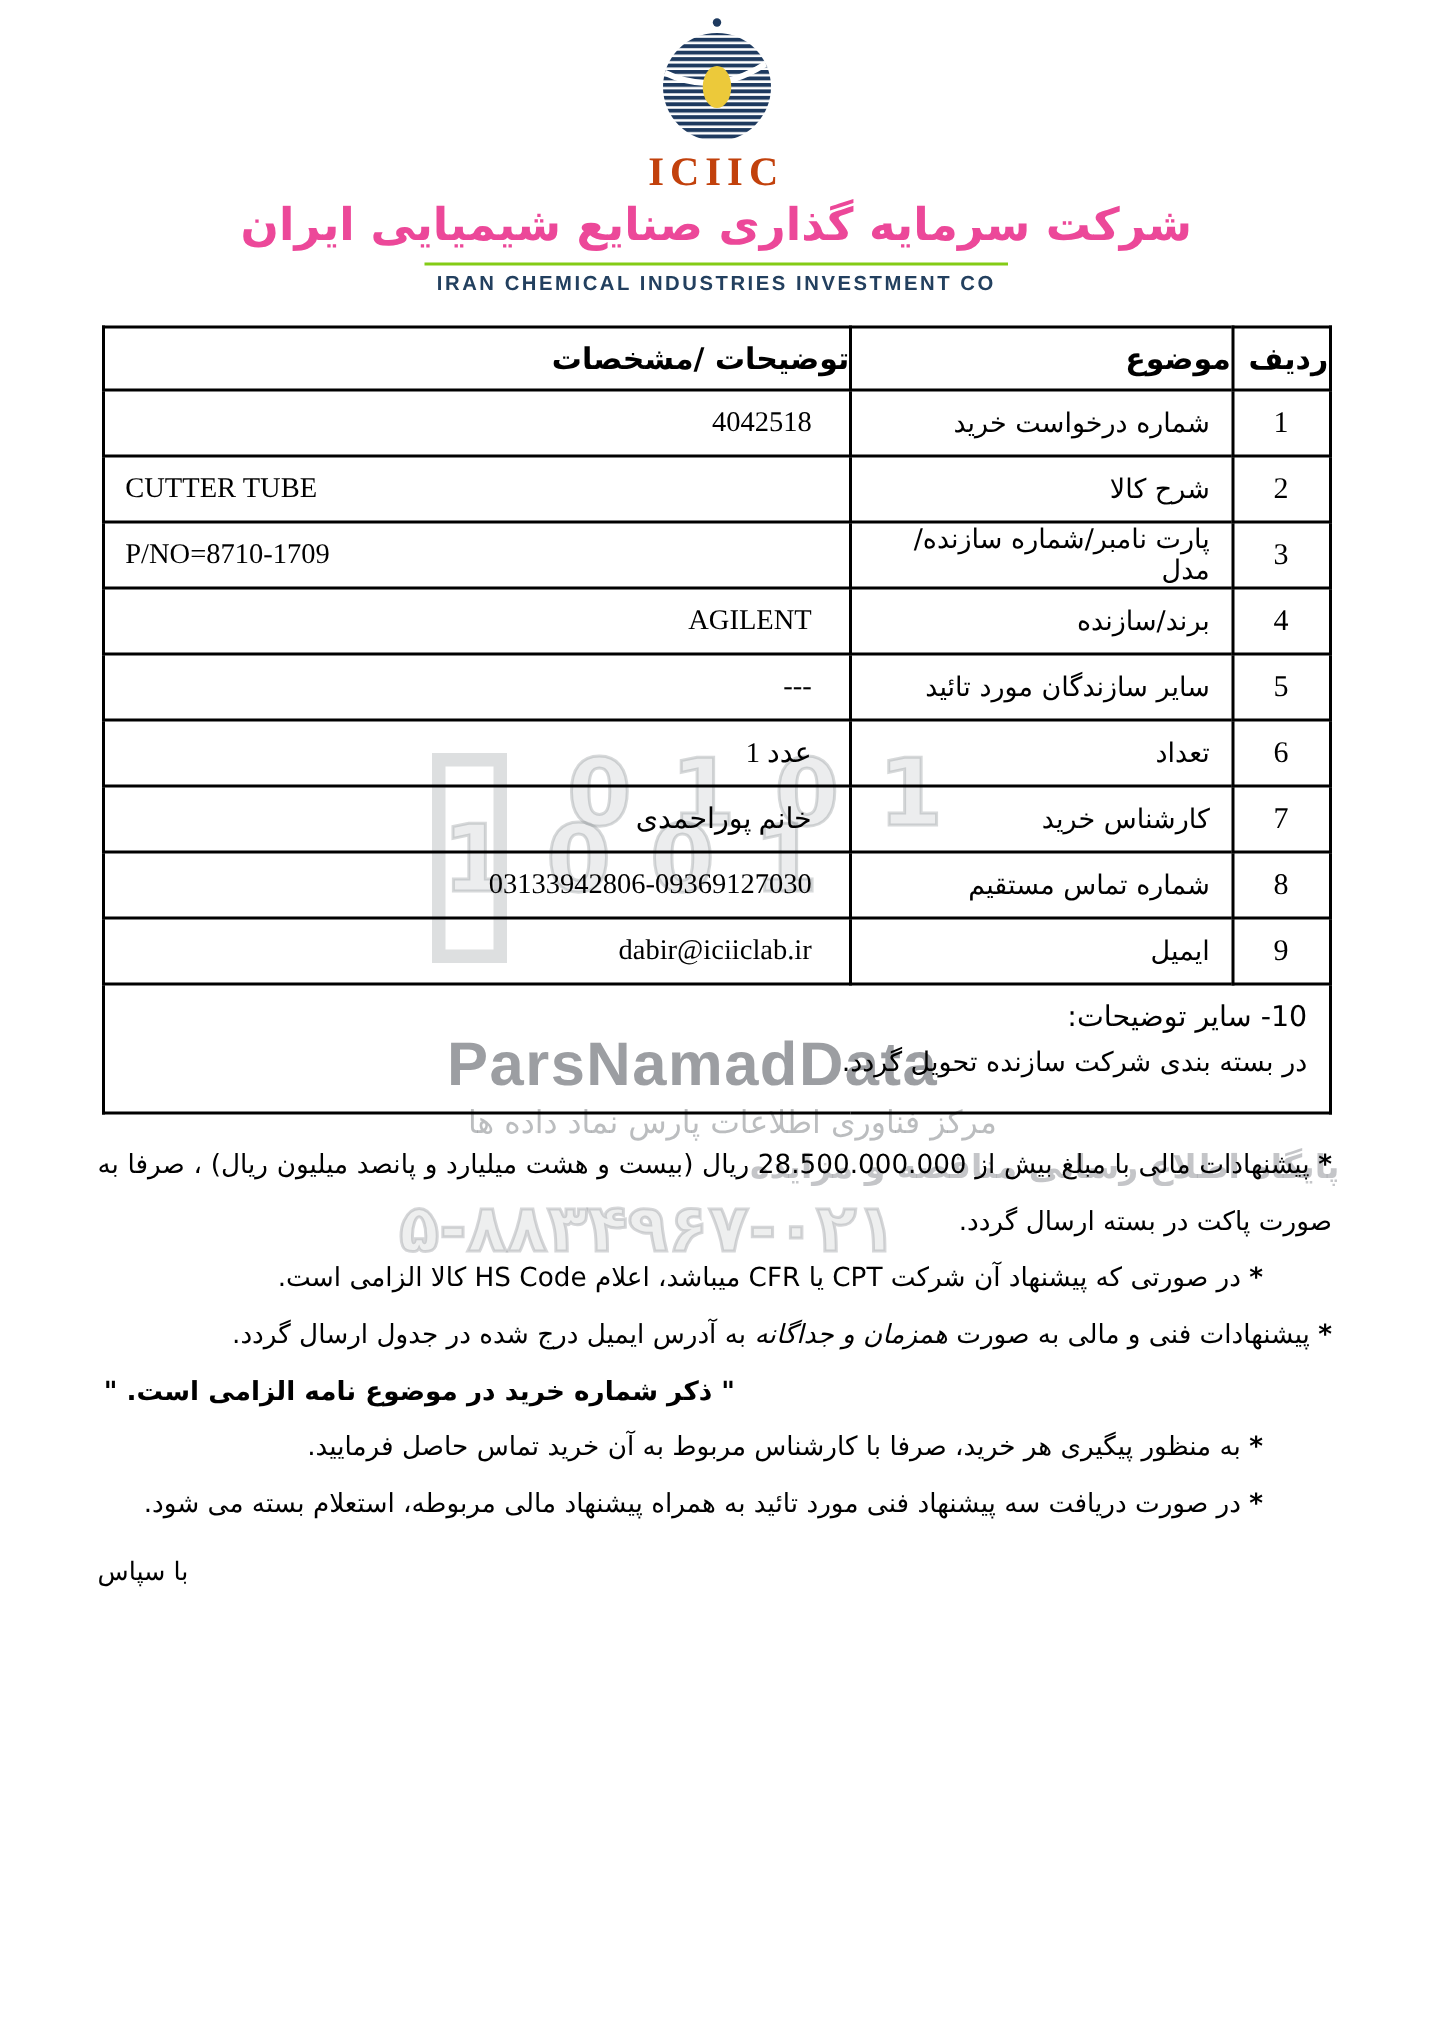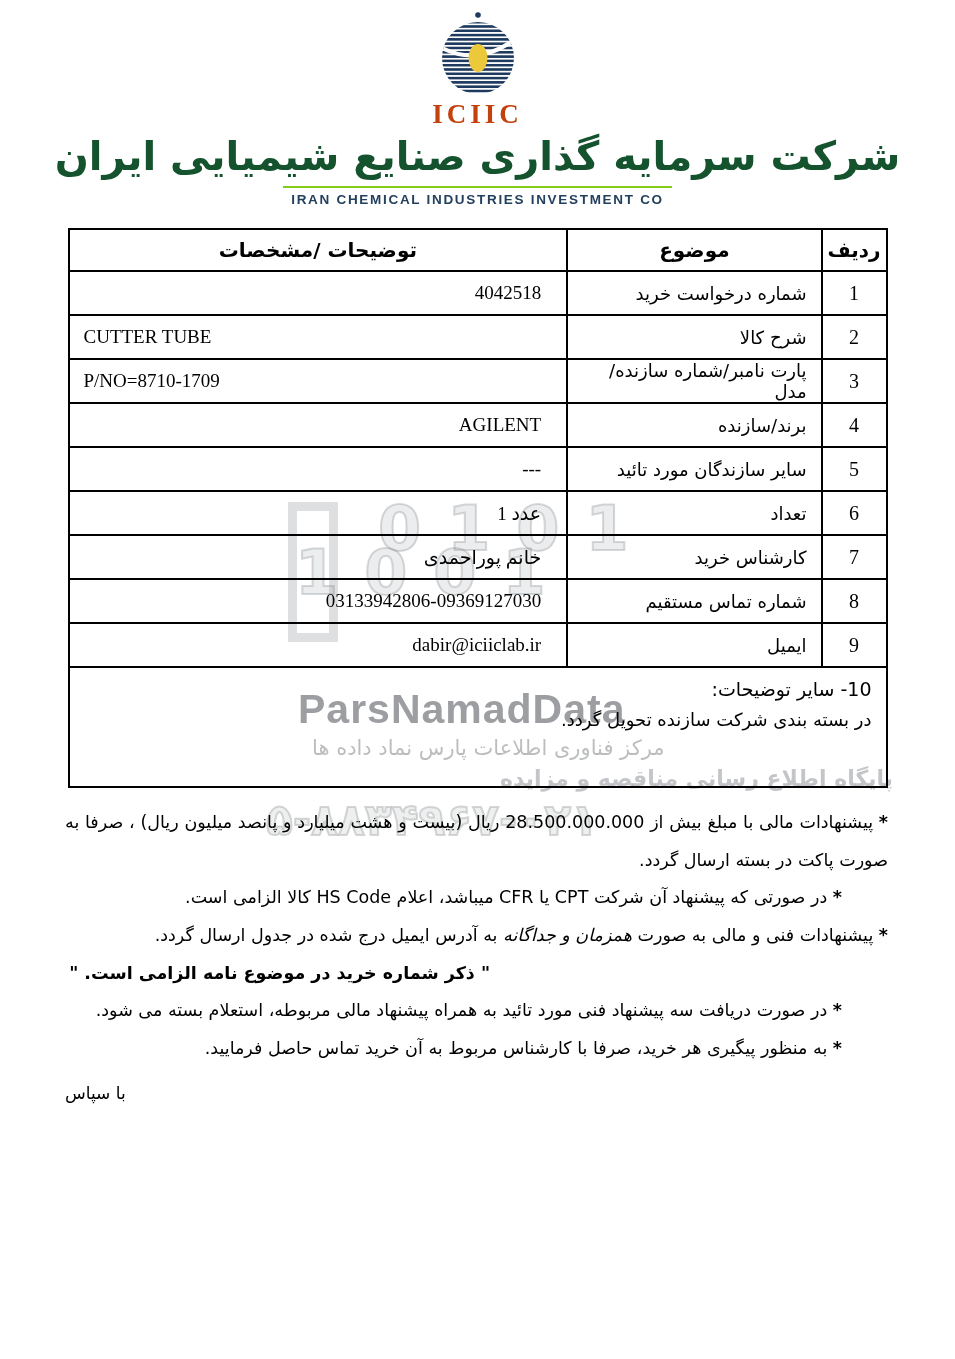--- a/index.html
+++ b/index.html
@@ -19,37 +19,37 @@
   .wm-fa1 { left:312px; top:736px; font-size:21px; color:rgba(145,148,152,.62); direction:rtl; }
   .wm-fa2 { right:62px; top:766px; font-size:22px; font-weight:700; color:rgba(148,150,155,.55); direction:rtl; }
   .wm-phone { left:266px; top:794px; font-size:44px; font-weight:700; letter-spacing:6px; direction:ltr;
               color:rgba(150,153,158,.16); -webkit-text-stroke:2px rgba(148,151,156,.38); }
 
   
   .header { position:relative; z-index:1; text-align:center; padding-top:8px; }
   .logo-svg { display:block; margin:0 auto; }
   .logo-text { font-family:"Liberation Serif", serif; font-weight:700; font-size:27px;
                letter-spacing:4px; color:#c2410c; margin-top:1px; }
-  .company-fa { direction:rtl; font-size:40px; font-weight:700; color:#14532d; margin-top:3px; }
+  .company-fa { direction:rtl; font-size:30px; font-weight:700; color:#ec4899; margin-top:3px; }
   .company-en-wrap { display:inline-block; margin-top:7px; border-top:2px solid #84cc16; padding:4px 8px 0; }
   .company-en { font-family:"Liberation Sans", sans-serif; font-size:13.5px; font-weight:700;
                 letter-spacing:1.7px; color:#23405f; }
 
   
   .main-table { position:relative; z-index:1; width:820px; margin:20px auto 0;
                 border-collapse:collapse; direction:rtl; }
   .main-table th, .main-table td { border:2px solid #000; }
-  .main-table th { height:42px; font-size:20px; font-weight:700; text-align:center; }
+  .main-table th { height:42px; font-size:20px; font-weight:700; text-align:right; }
   td.num { width:65px; height:44px; text-align:center;
            font-family:"Liberation Serif", serif; font-size:20px; }
   td.subject { width:255px; font-size:18px; text-align:right; padding:0 14px; }
   td.detail { width:500px; direction:ltr; text-align:right; padding:0 25px 0 12px;
               font-family:"Liberation Serif","DejaVu Sans", serif; font-size:19px; }
   td.detail.left { text-align:left; padding-left:14px; }
-  td.notes { height:120px; direction:rtl; vertical-align:top; text-align:right;
+  td.notes { height:86px; direction:rtl; vertical-align:top; text-align:right;
              padding:10px 14px; font-size:18px; }
   .notes-label { font-size:19px; margin-bottom:9px; }
 
   
   .conditions { position:relative; z-index:1; direction:rtl; margin:16px 67px 0 65px; }
   .cond-title { font-size:19px; font-weight:700; padding-left:0; padding-right:218px; margin-bottom:4px; }
   .cond-list { list-style:none; }
   .cond-item { font-size:17.5px; line-height:2.15; text-align:justify; }
   .cond-item .marker { font-weight:700; }
   .cond-item.ind { padding-right:46px; }
@@ -171,23 +171,23 @@
       </li>
       <li class="cond-item">
         <span class="marker">*</span>
         <span>پیشنهادات فنی و مالی به صورت </span><span class="it">همزمان و جداگانه</span><span> به آدرس ایمیل درج شده در جدول ارسال گردد.</span>
       </li>
       <li class="cond-item quote">
         <span>" ذکر شماره خرید در موضوع نامه الزامی است. "</span>
       </li>
       <li class="cond-item ind">
         <span class="marker">*</span>
-        <span>در صورت دریافت سه پیشنهاد فنی مورد تائید به همراه پیشنهاد مالی مربوطه، استعلام بسته می شود.</span>
+        <span>به منظور پیگیری هر خرید، صرفا با کارشناس مربوط به آن خرید تماس حاصل فرمایید.</span>
       </li>
       <li class="cond-item ind">
         <span class="marker">*</span>
-        <span>به منظور پیگیری هر خرید، صرفا با کارشناس مربوط به آن خرید تماس حاصل فرمایید.</span>
+        <span>در صورت دریافت سه پیشنهاد فنی مورد تائید به همراه پیشنهاد مالی مربوطه، استعلام بسته می شود.</span>
       </li>
     </ul>
     <div class="thanks">با سپاس</div>
   </div>
 
 </div>
 
 </body></html>

